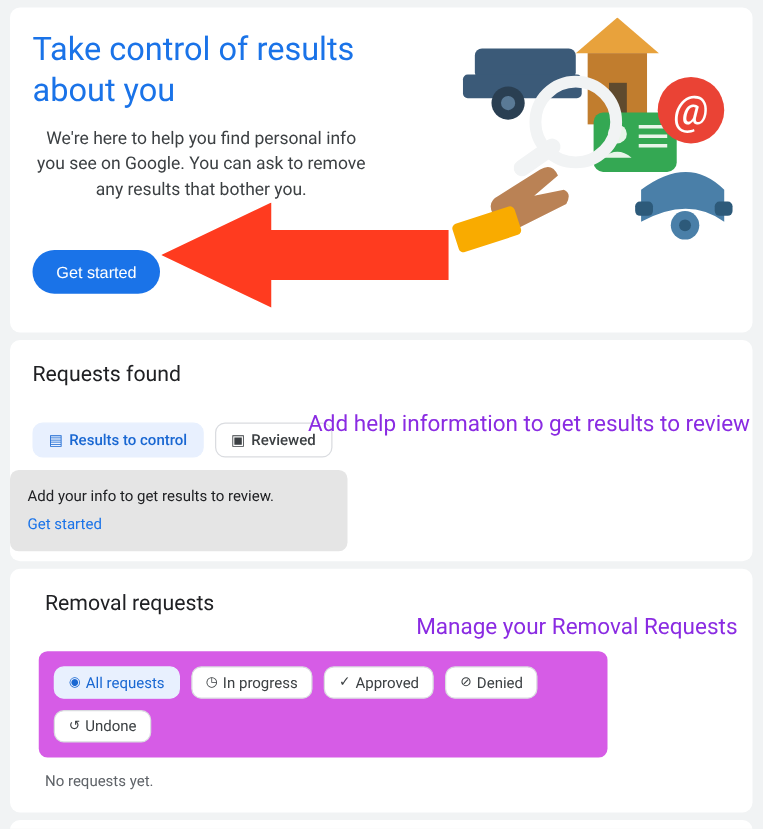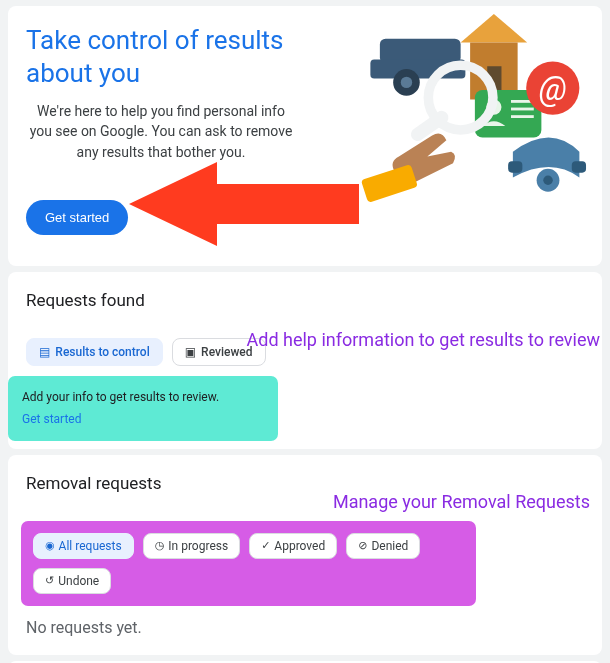--- a/index.html
+++ b/index.html
@@ -107,21 +107,21 @@
     }
     .annotation-1 {
       right: 2px;
       top: 57px;
     }
     .annotation-2 {
       right: 12px;
       top: 36px;
     }
     .highlight-box {
-      background: #5eead4;
+      background: #e5e5e5;
       border-radius: 7px;
       padding: 14px 14px;
       width: 270px;
       position: relative;
       left: -18px;
     }
     .highlight-inner {
       font-size: 12px;
       color: #202124;
       margin-bottom: 4px;
@@ -129,21 +129,21 @@
     .highlight-link {
       font-size: 12px;
       color: #1a73e8;
       cursor: pointer;
     }
     .results-card {
       padding: 18px 18px 8px 18px;
       min-height: 160px;
     }
     .removal-card {
-      padding: 18px 18px 18px 18px;
+      padding: 18px 18px 18px 28px;
       position: relative;
     }
     .filter-row-wrap {
       background: #d65ce6;
       border-radius: 7px;
       padding: 12px 12px;
       display: flex;
       gap: 9px;
       flex-wrap: wrap;
       margin-left: -5px;
@@ -164,21 +164,21 @@
     }
     .filter-chip.active {
       background: #e8f0fe;
       border-color: #e8f0fe;
       color: #1967d2;
     }
     .filter-chip .fc-icon {
       font-size: 11px;
     }
     .empty-text {
-      font-size: 16px;
+      font-size: 12px;
       color: #5f6368;
     }
     .how-card {
       padding: 18px 18px 10px 18px;
     }
   </style>
 </head>
 <body>
 
 <div class="card hero-card">

